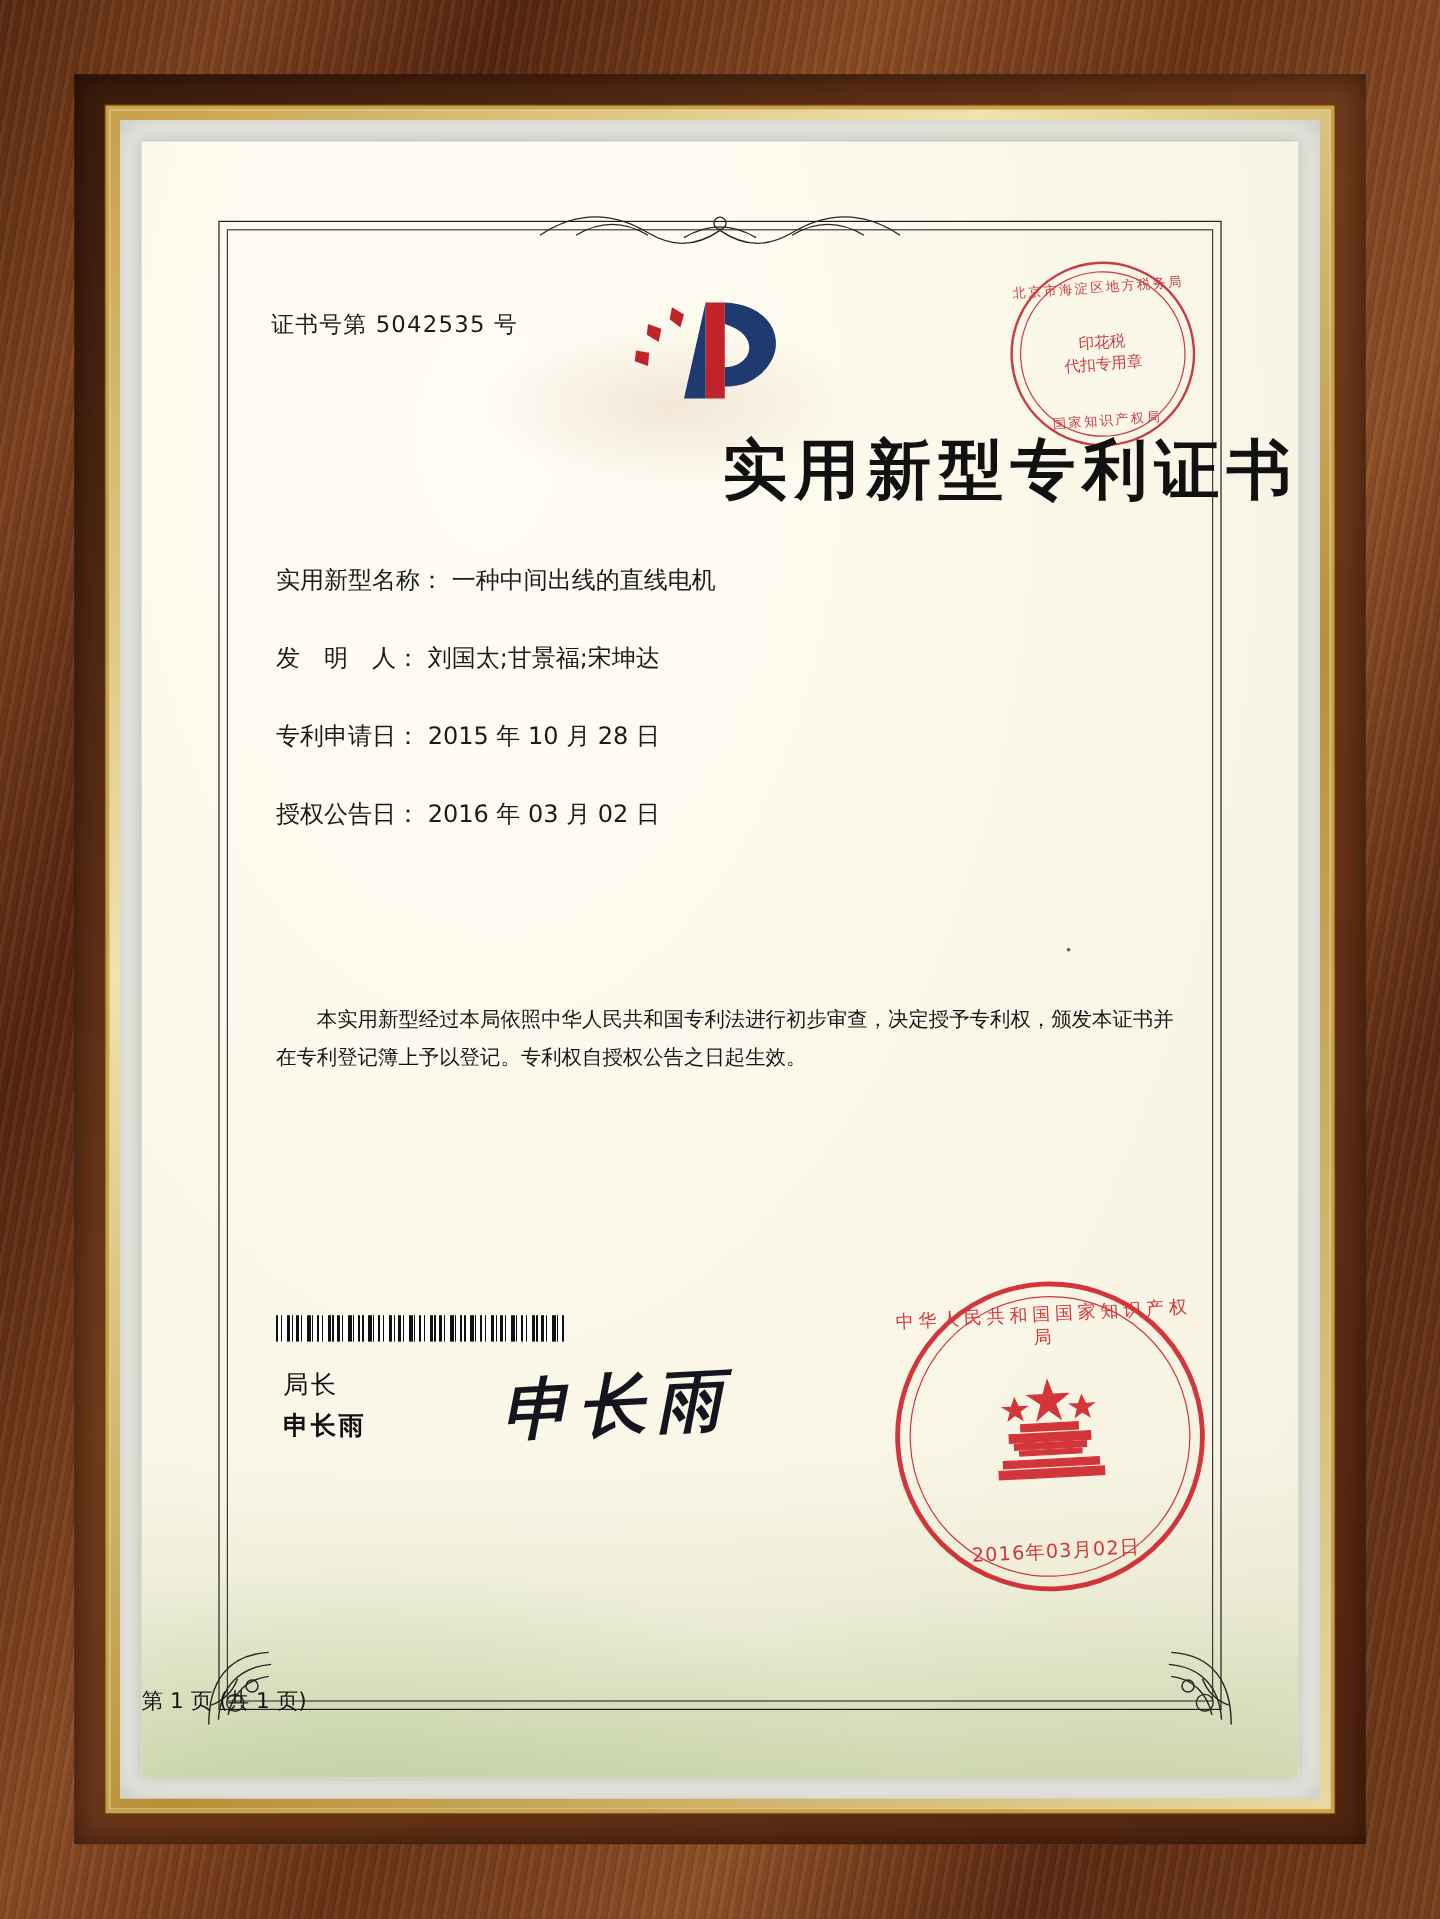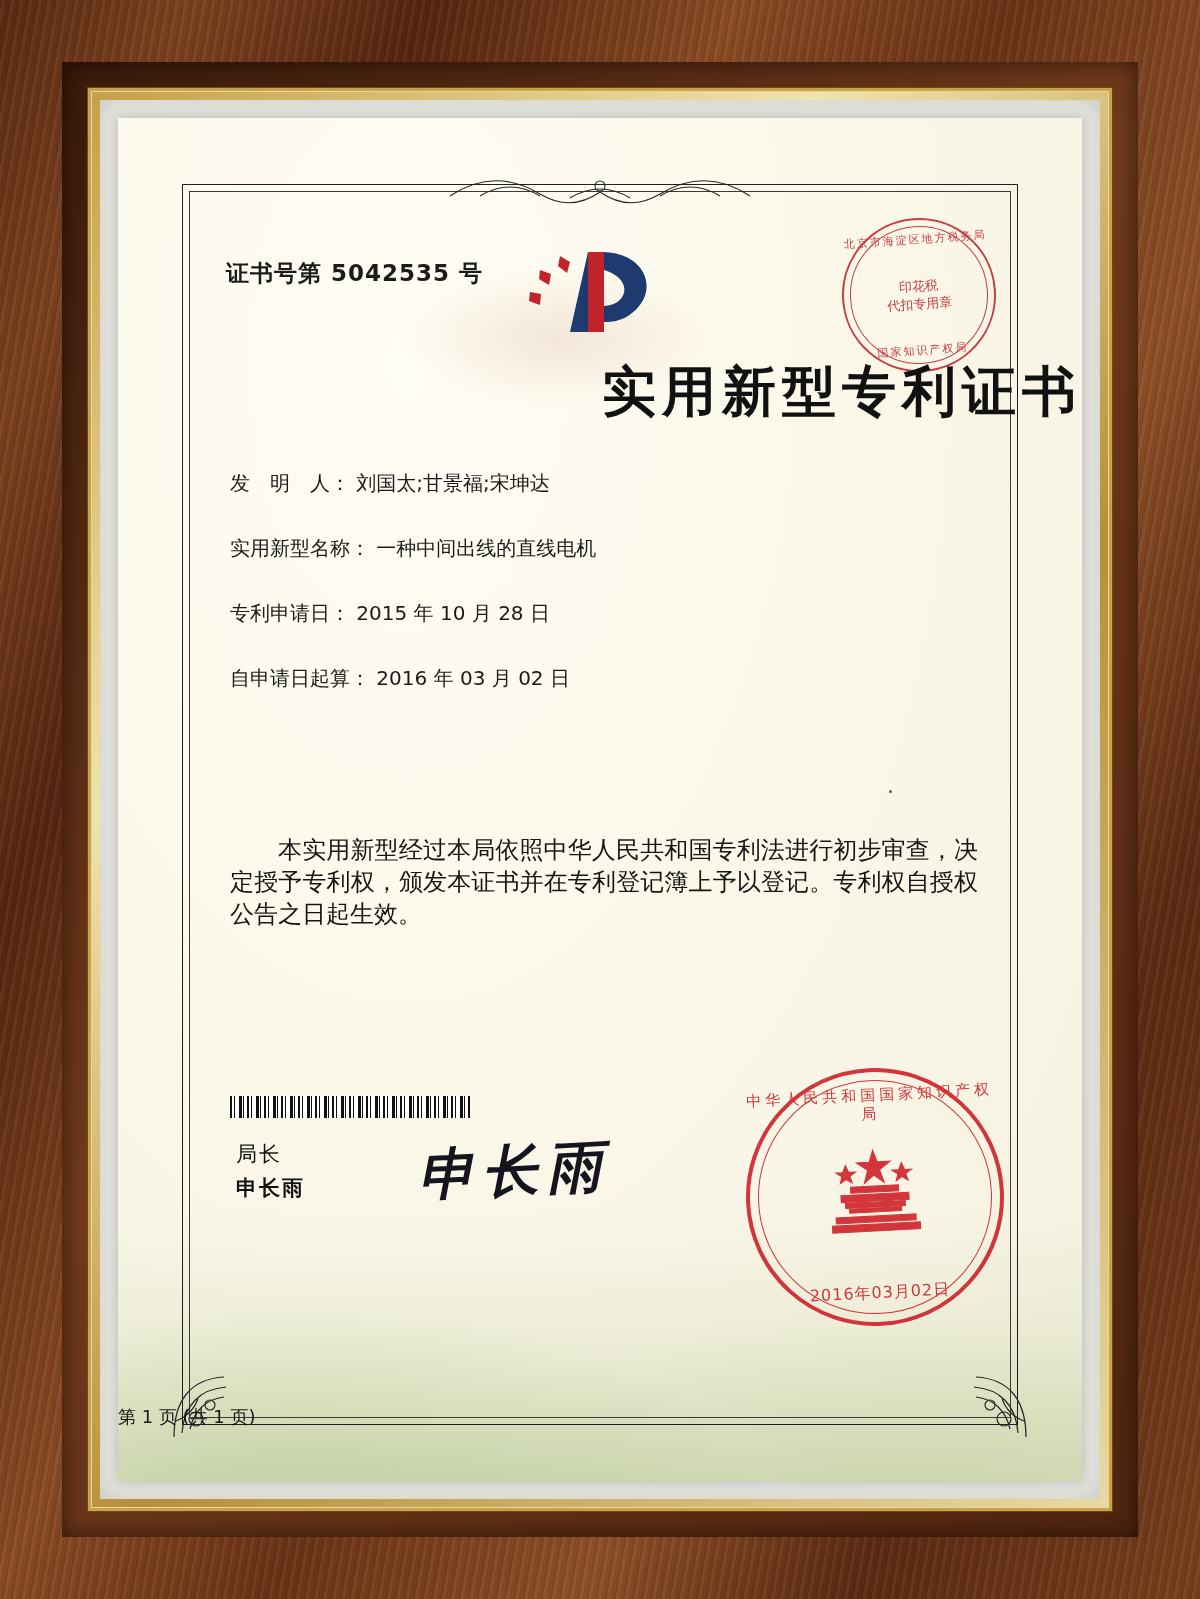--- a/index.html
+++ b/index.html
@@ -76,23 +76,22 @@
   .corner-flourish{position:absolute;width:78px;height:70px;z-index:3;}
   .cf-bl{left:52px;bottom:40px;}
   .cf-br{right:52px;bottom:40px;transform:scaleX(-1);}
   .top-flourish{position:absolute;left:50%;top:54px;transform:translateX(-50%);z-index:3;}
 
   
   .content{position:absolute;inset:0;z-index:4;}
 
   .cert-no{
     position:absolute;left:108px;top:140px;
-    font-size:23px;letter-spacing:1px;color:#1b1b1b;
+    font-size:19px;letter-spacing:1px;color:#1b1b1b;
     font-family:"DejaVu Sans", sans-serif;
-    font-weight:bold;
   }
 
   .logo{position:absolute;left:50%;top:118px;transform:translateX(-50%);}
 
   .stamp-tax{
     position:absolute;right:86px;top:100px;
     width:150px;height:150px;border-radius:50%;
     border:2.5px solid #c0242a;
     color:#c0242a;
     opacity:.88;
@@ -122,21 +121,21 @@
   .field{
     font-size:20px;color:#1a1a1a;margin-bottom:38px;
     font-family:"DejaVu Sans", sans-serif;
     white-space:nowrap;
   }
   .field .lbl{display:inline-block;}
   .field .val{display:inline-block;}
 
   .paragraphs{
     position:absolute;left:112px;right:104px;top:716px;
-    font-size:24px;line-height:32px;color:#151515;
+    font-size:17px;line-height:32px;color:#151515;
     text-align:justify;
     font-family:"DejaVu Sans", sans-serif;
   }
   .paragraphs p{margin:0 0 4px 0;text-indent:2em;}
 
   .barcode{
     position:absolute;left:112px;top:978px;
     width:240px;height:22px;
     background:repeating-linear-gradient(to right,
       #111 0 2px, #fff 2px 4px, #111 4px 5px, #fff 5px 9px,
@@ -248,33 +247,33 @@
           <div>印花税</div>
           <div>代扣专用章</div>
         </div>
         <div class="arc-bot">国家知识产权局</div>
       </div>
 
       <div class="title">实用新型专利证书</div>
 
       <div class="fields">
         <div class="field">
+          <span class="lbl">实用新型名称：</span>
+          <span class="val">一种中间出线的直线电机</span>
+        </div>
+        <div class="field">
           <span class="lbl">发　明　人：</span>
           <span class="val">刘国太;甘景福;宋坤达</span>
-        </div>
-        <div class="field">
-          <span class="lbl">实用新型名称：</span>
-          <span class="val">一种中间出线的直线电机</span>
         </div>
         <div class="field">
           <span class="lbl">专利申请日：</span>
           <span class="val">2015 年 10 月 28 日</span>
         </div>
         <div class="field">
-          <span class="lbl">自申请日起算：</span>
+          <span class="lbl">授权公告日：</span>
           <span class="val">2016 年 03 月 02 日</span>
         </div>
       </div>
 
       <div class="dot-mark"></div>
 
       <div class="paragraphs">
         <p>本实用新型经过本局依照中华人民共和国专利法进行初步审查，决定授予专利权，颁发本证书并在专利登记簿上予以登记。专利权自授权公告之日起生效。</p>
       </div>
 

